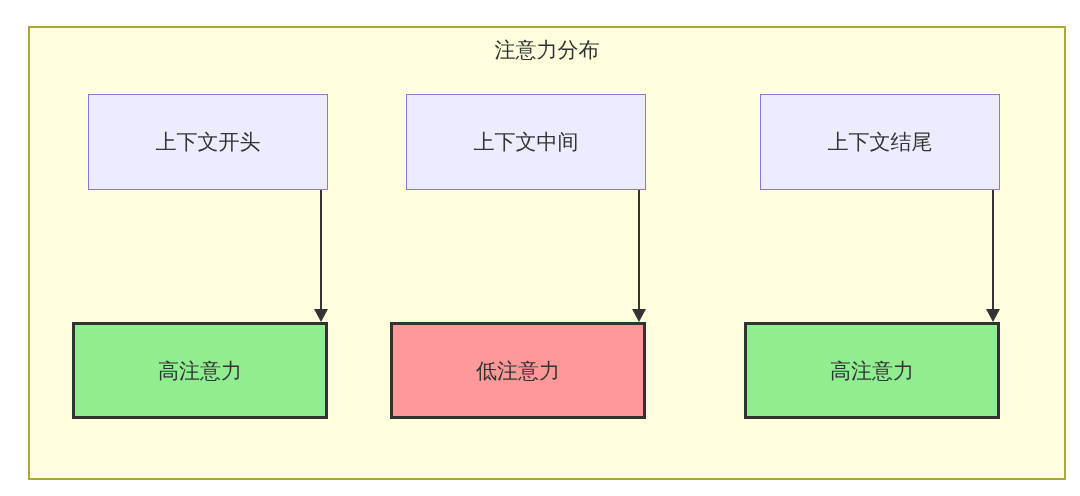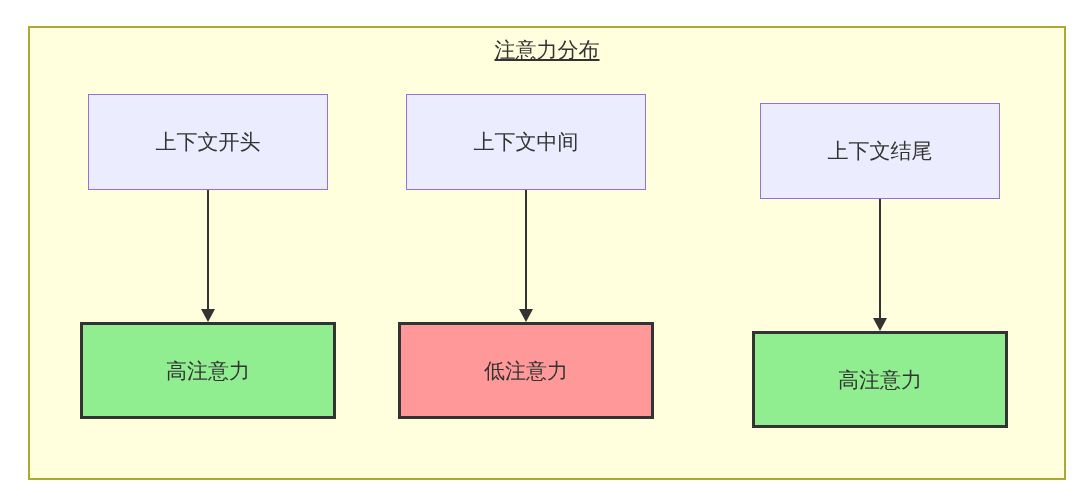--- a/index.html
+++ b/index.html
@@ -29,34 +29,33 @@
   }
 
   .cluster-title {
     position: absolute;
     top: 8px;
     left: 0;
     width: 100%;
     text-align: center;
     font-size: 21px;
     color: var(--text, #333333);
-    text-decoration: underline;
   }
 
   .col {
     position: absolute;
     top: 66px;
     width: 240px;
     display: flex;
     flex-direction: column;
-    align-items: center;
+    align-items: flex-end;
   }
   .col-1 { left: 58px; }
   .col-2 { left: 376px; }
-  .col-3 { left: 730px; margin-top: 9px; }
+  .col-3 { left: 730px; }
 
   .node {
     display: flex;
     align-items: center;
     justify-content: center;
     font-size: 21px;
     color: var(--text, #333333);
     text-align: center;
   }
 

